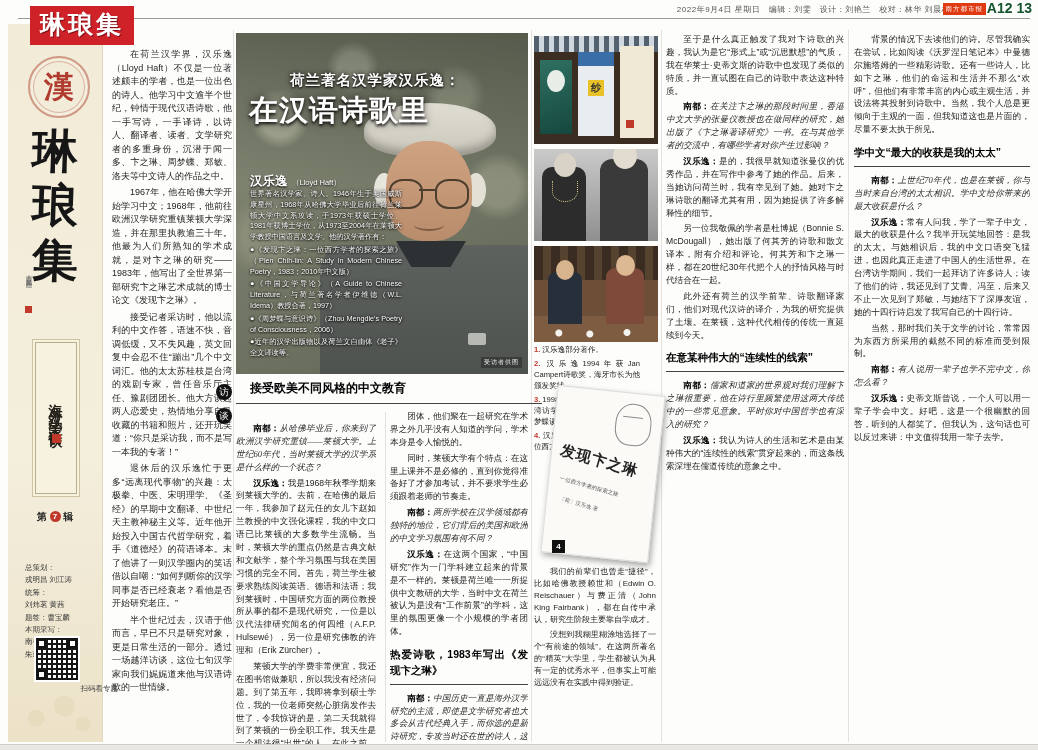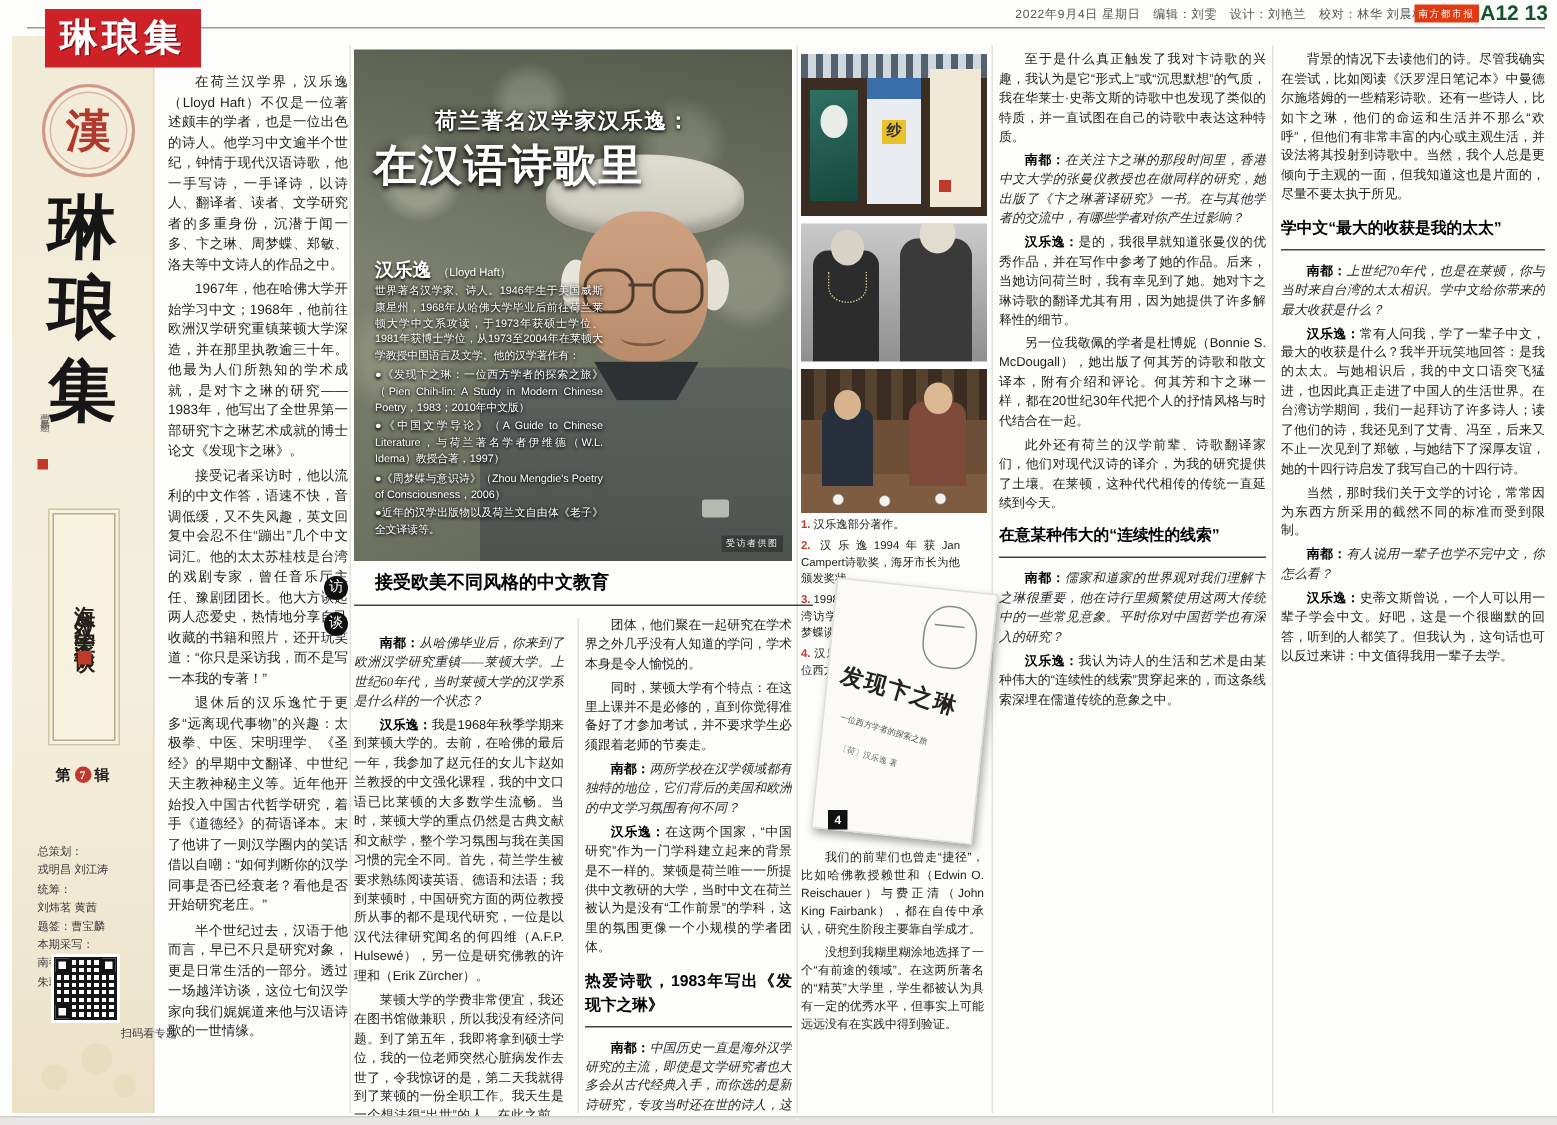--- a/index.html
+++ b/index.html
@@ -27,21 +27,21 @@
          color:#161616;line-height:1.18;transform:skewX(-2deg);}
   .calli:nth-child(2){transform:rotate(2deg);}
   .sig{position:absolute;left:16px;top:246px;writing-mode:vertical-rl;font-size:6.5px;color:#666;letter-spacing:2px;}
   .sigseal{position:absolute;left:17px;top:282px;width:7px;height:7px;background:#c0392b;}
   .seriesbox{position:absolute;left:27px;top:318px;width:40px;height:150px;border:1px solid #b7ab8b;
              background:#f7f1df;display:flex;flex-direction:column;align-items:center;justify-content:center;
              box-shadow:0 0 0 2px #f7f1df,0 0 0 3px #cfc3a0;}
   .seriesbox .v{writing-mode:vertical-rl;font-family:"DejaVu Serif",serif;font-weight:bold;
                 font-size:14px;letter-spacing:5px;color:#23201a;}
   .boxseal{width:9px;height:9px;background:#c0392b;margin-top:6px;}
-  .issue{position:absolute;left:0;top:486px;width:94px;text-align:center;font-size:10px;font-weight:bold;color:#222;font-family:Liberation Serif, serif;}
+  .issue{position:absolute;left:0;top:486px;width:94px;text-align:center;font-size:10px;font-weight:bold;color:#222;}
   .issue .num{display:inline-block;width:11px;height:11px;line-height:11px;border-radius:50%;
               background:#c0392b;color:#fff;font-size:8px;vertical-align:1px;}
   .credits{position:absolute;left:17px;top:538px;width:70px;font-size:7.5px;color:#3a3a3a;line-height:1.65;}
   .qr{position:absolute;left:26px;top:612px;width:42px;height:42px;border:2px solid #fff;background:
       repeating-linear-gradient(0deg,#161616 0 2px,transparent 2px 5px),
       repeating-linear-gradient(90deg,#161616 0 2px,#fff 2px 5px);}
   .qr i{position:absolute;width:9px;height:9px;background:#fff;border:2px solid #111;box-sizing:border-box;}
   .qr i:nth-child(1){left:1px;top:1px}.qr i:nth-child(2){right:1px;top:1px}.qr i:nth-child(3){left:1px;bottom:1px}
   .qrcap{position:absolute;left:0;top:660px;width:110px;text-align:right;font-size:7.5px;color:#444;}
   .raildeco{position:absolute;left:8px;bottom:8px;width:94px;height:60px;opacity:.5;

